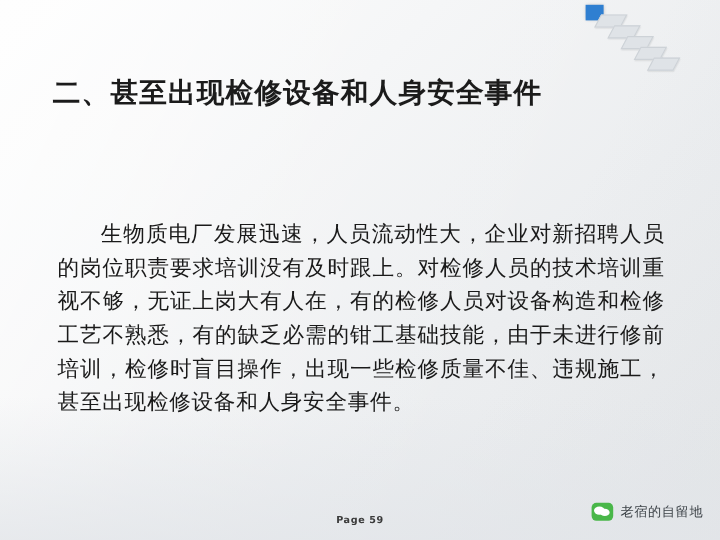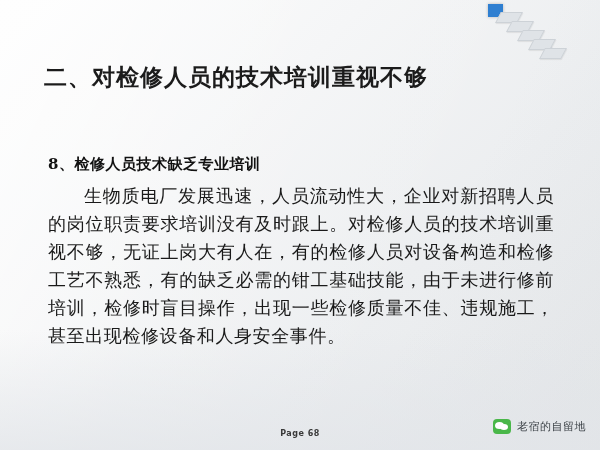--- a/index.html
+++ b/index.html
@@ -180,29 +180,28 @@
   <div class="deco">
     <div class="rail"></div>
     <div class="blue-block"></div>
     <div class="step s1"></div>
     <div class="step s2"></div>
     <div class="step s3"></div>
     <div class="step s4"></div>
     <div class="step s5"></div>
   </div>
 
-  <div class="title">二、对检修人员的技术培训重视不够</div>
-
-  <div class="subhead">8、检修人员技术缺乏专业培训</div>
+  <div class="title">二、甚至出现检修设备和人身安全事件</div>
+
 
   <div class="body-text">生物质电厂发展迅速，人员流动性大，企业对新招聘人员的岗位职责要求培训没有及时跟上。对检修人员的技术培训重视不够，无证上岗大有人在，有的检修人员对设备构造和检修工艺不熟悉，有的缺乏必需的钳工基础技能，由于未进行修前培训，检修时盲目操作，出现一些检修质量不佳、违规施工，甚至出现检修设备和人身安全事件。</div>
 
   <div class="page-num">
     <span>Page</span>
-    <span>68</span>
+    <span>59</span>
   </div>
 
   <div class="watermark">
     <span class="wm-icon"></span>
     <span class="wm-text">老宿的自留地</span>
   </div>
 
 </div>
 
 </body></html>

